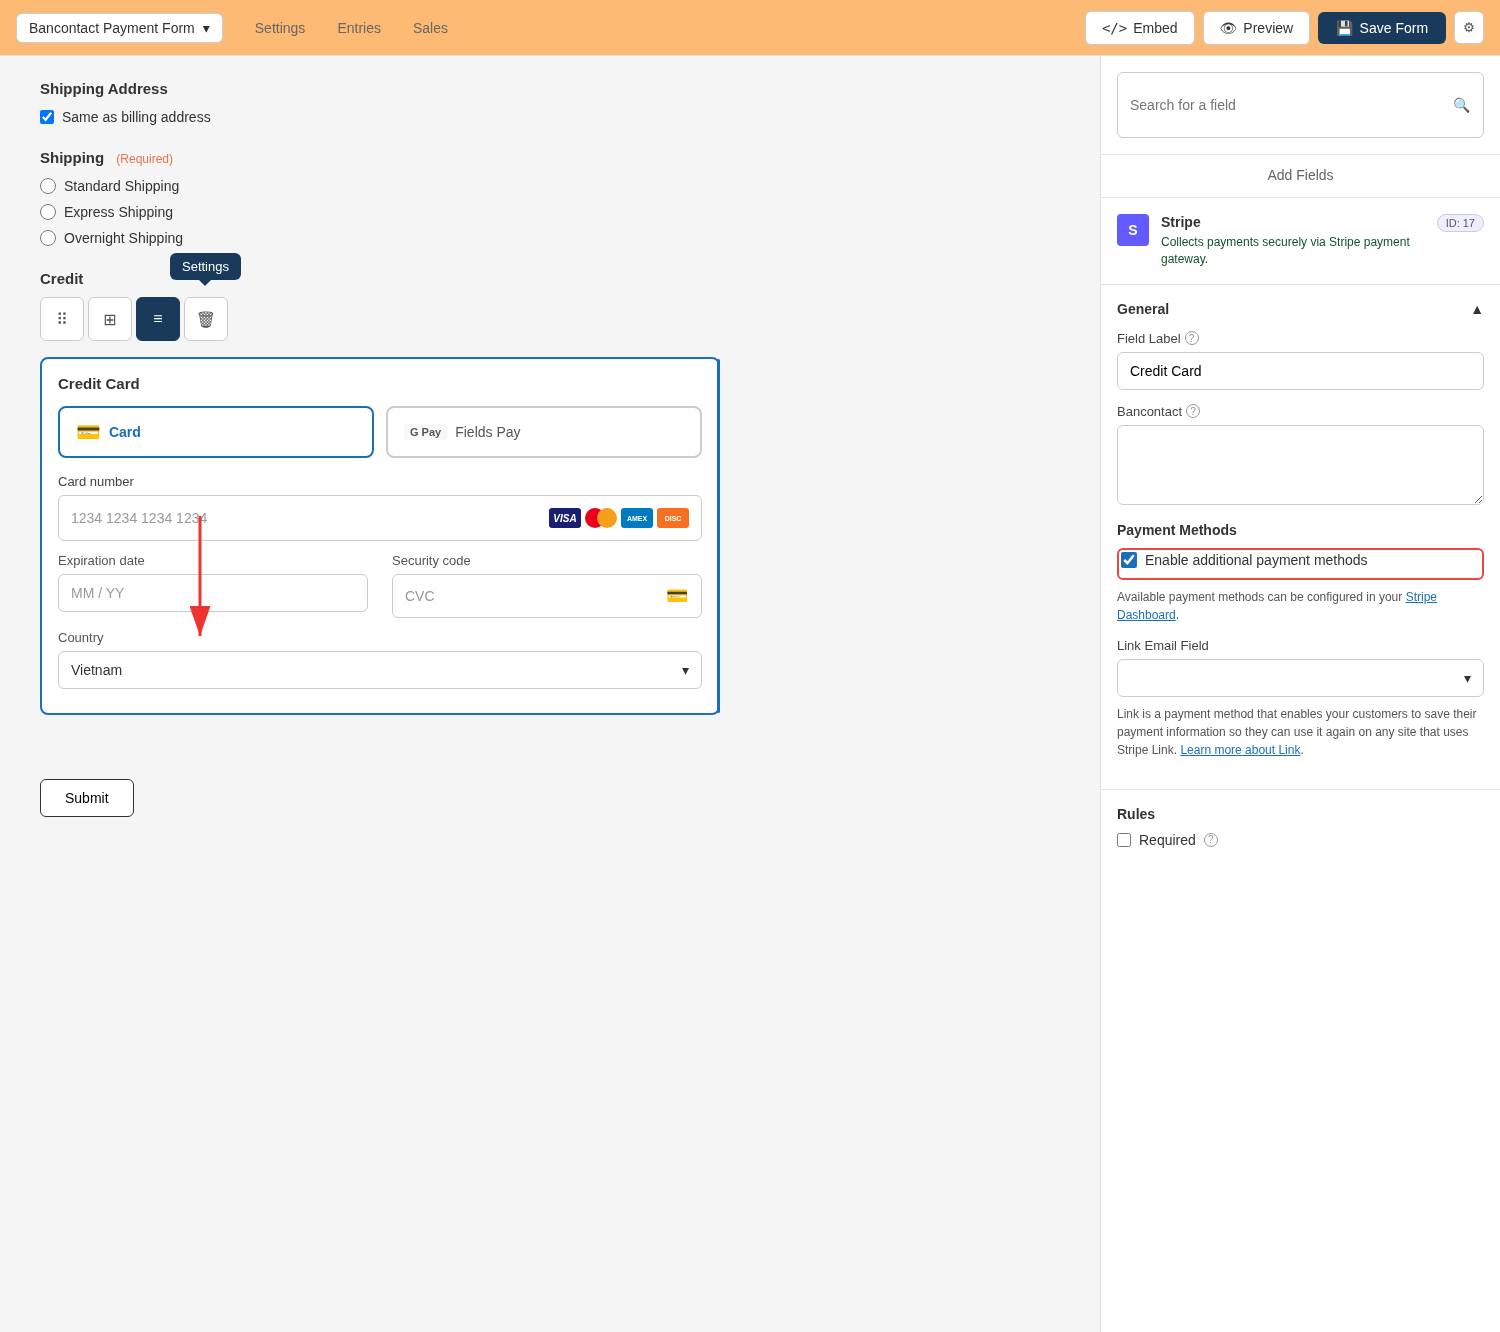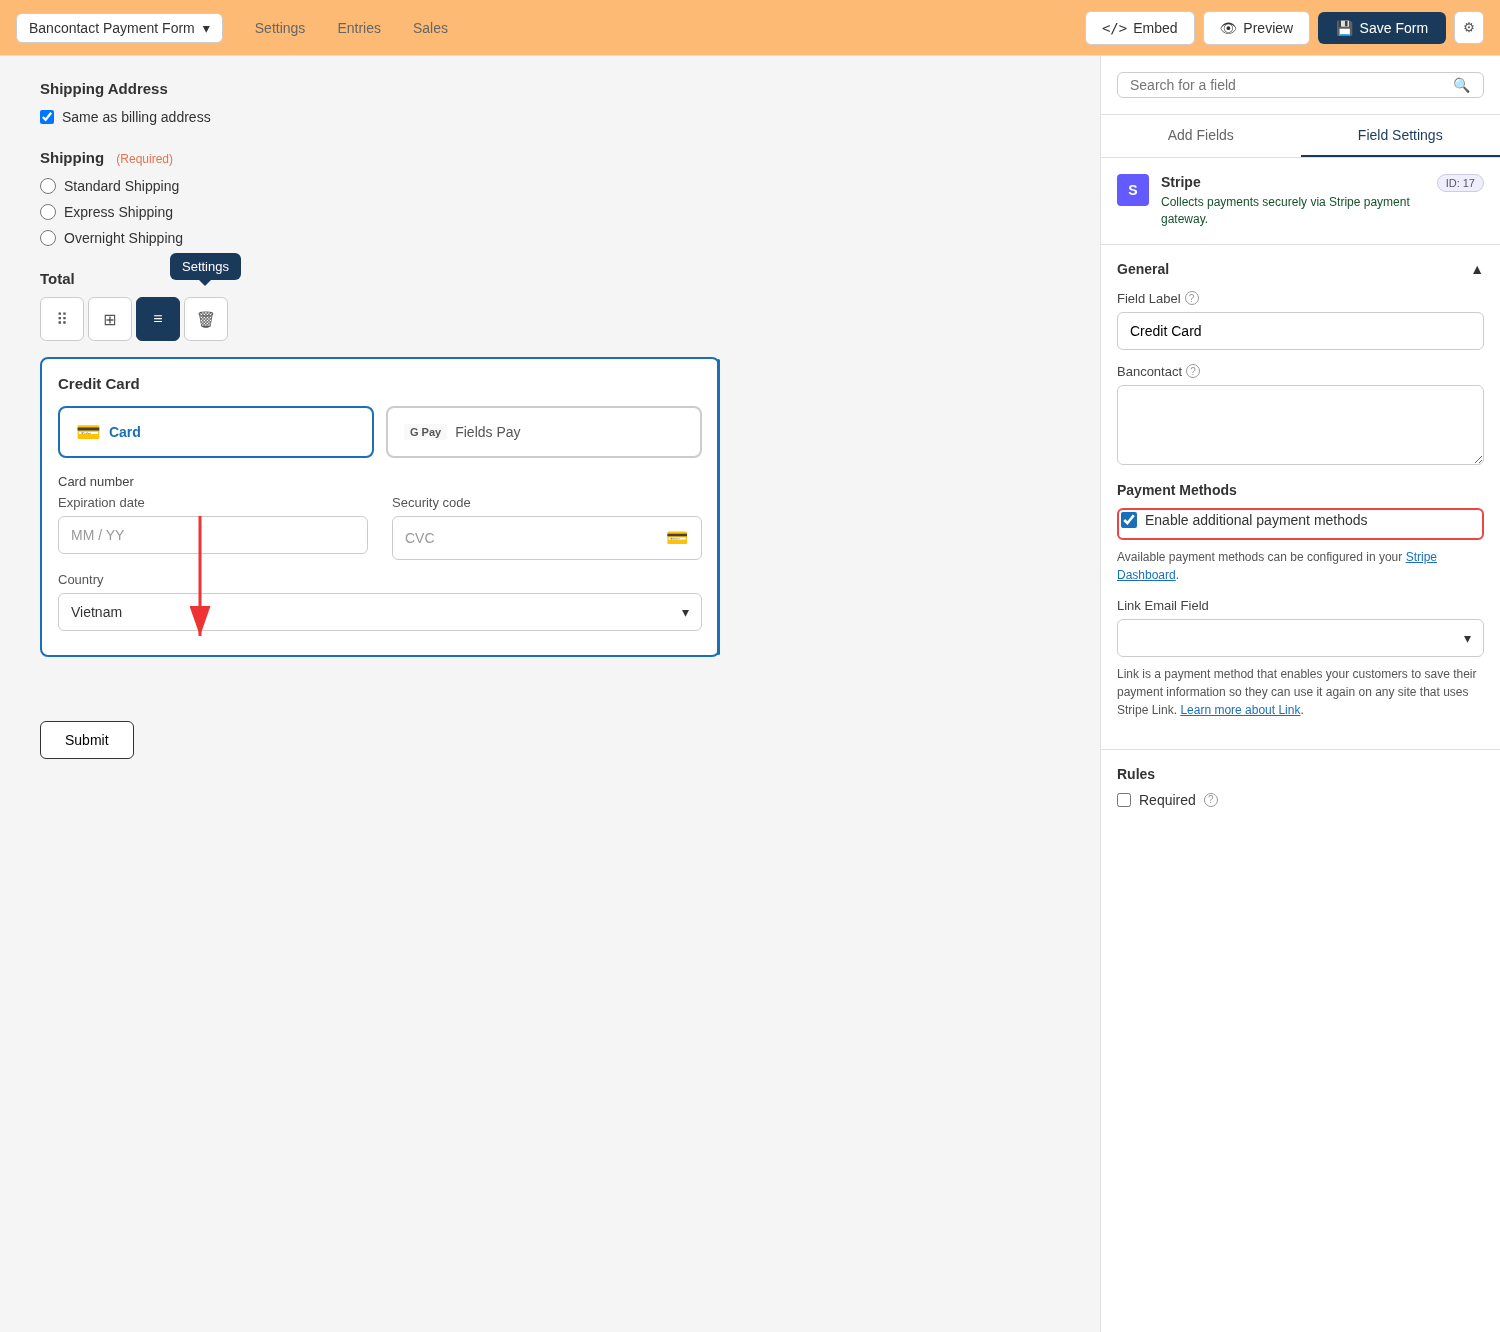--- a/index.html
+++ b/index.html
@@ -144,21 +144,21 @@
       padding: 10px 24px; border: 1px solid #333; border-radius: 6px;
       background: #fff; cursor: pointer; font-size: 14px; font-weight: 500;
     }
 
     
     .search-bar {
       padding: 16px; border-bottom: 1px solid #e0e0e0;
     }
     .search-input-wrap {
       display: flex; align-items: center; border: 1px solid #ccc;
-      border-radius: 6px; padding: 4px 12px; gap: 8px; background: #fff;
+      border-radius: 6px; padding: 24px 12px; gap: 8px; background: #fff;
     }
     .search-input-wrap input {
       flex: 1; border: none; outline: none; font-size: 14px; color: #999;
       background: transparent;
     }
 
     .sidebar-tabs {
       display: flex; border-bottom: 1px solid #e0e0e0;
     }
     .sidebar-tab {
@@ -301,21 +301,21 @@
             <input type="radio" name="shipping" style="">
             <span>Express Shipping</span>
           </div>
           <div class="radio-row">
             <input type="radio" name="shipping" style="">
             <span>Overnight Shipping</span>
           </div>
         </div>
 
         <div class="total-section">
-          <div class="total-label">Total</div>
+          <div class="total-label">Credit</div>
           <div style="position:relative; display:inline-block;">
             <div class="field-toolbar">
               <button class="toolbar-btn">⠿</button>
               <button class="toolbar-btn">⊞</button>
               <button class="toolbar-btn active">≡</button>
               <button class="toolbar-btn">🗑</button>
             </div>
             <div class="tooltip-bubble">
               <span>Settings</span>
             </div>
@@ -329,20 +329,32 @@
               <span style="font-size:20px; color:#1a6fba;">💳</span>
               <span style="color:#1a6fba; font-weight:600;">Card</span>
             </div>
             <div class="payment-method-card">
               <span style="font-size:11px; color:#555; font-weight:600; background:#f8f8f8; padding:2px 6px; border-radius:3px;">G Pay</span>
               <span>Fields Pay</span>
             </div>
           </div>
 
           <div class="field-setting-label" style="margin-bottom:6px;">Card number</div>
+          <div class="card-number-field">
+            <span class="card-placeholder">1234 1234 1234 1234</span>
+            <div class="card-logos">
+              <div class="card-logo visa-logo">VISA</div>
+              <div style="position:relative; width:32px; height:20px; display:inline-block;">
+                <div style="width:20px; height:20px; background:#eb001b; border-radius:50%; position:absolute; left:0;"></div>
+                <div style="width:20px; height:20px; background:#f79e1b; border-radius:50%; position:absolute; left:12px;"></div>
+              </div>
+              <div class="card-logo amex-logo">AMEX</div>
+              <div class="card-logo discover-logo">DISC</div>
+            </div>
+          </div>
 
           <div class="two-col">
             <div class="field-group">
               <div class="field-label">Expiration date</div>
               <div class="field-input">
                 <span>MM / YY</span>
               </div>
             </div>
             <div class="field-group">
               <div class="field-label">Security code</div>
@@ -387,21 +399,20 @@
 
     <div class="search-bar">
       <div class="search-input-wrap">
         <input type="text" placeholder="Search for a field" style="">
         <span style="color:#999;">🔍</span>
       </div>
     </div>
 
     <div class="sidebar-tabs">
       <div class="sidebar-tab">Add Fields</div>
-      <div class="sidebar-tab active">Field Settings</div>
     </div>
 
     <div class="field-info-card">
       <div class="stripe-icon">S</div>
       <div class="field-info-text">
         <div class="field-info-title">Stripe</div>
         <div class="field-info-desc">Collects payments securely via Stripe payment gateway.</div>
       </div>
       <div class="id-badge">ID: 17</div>
     </div>

